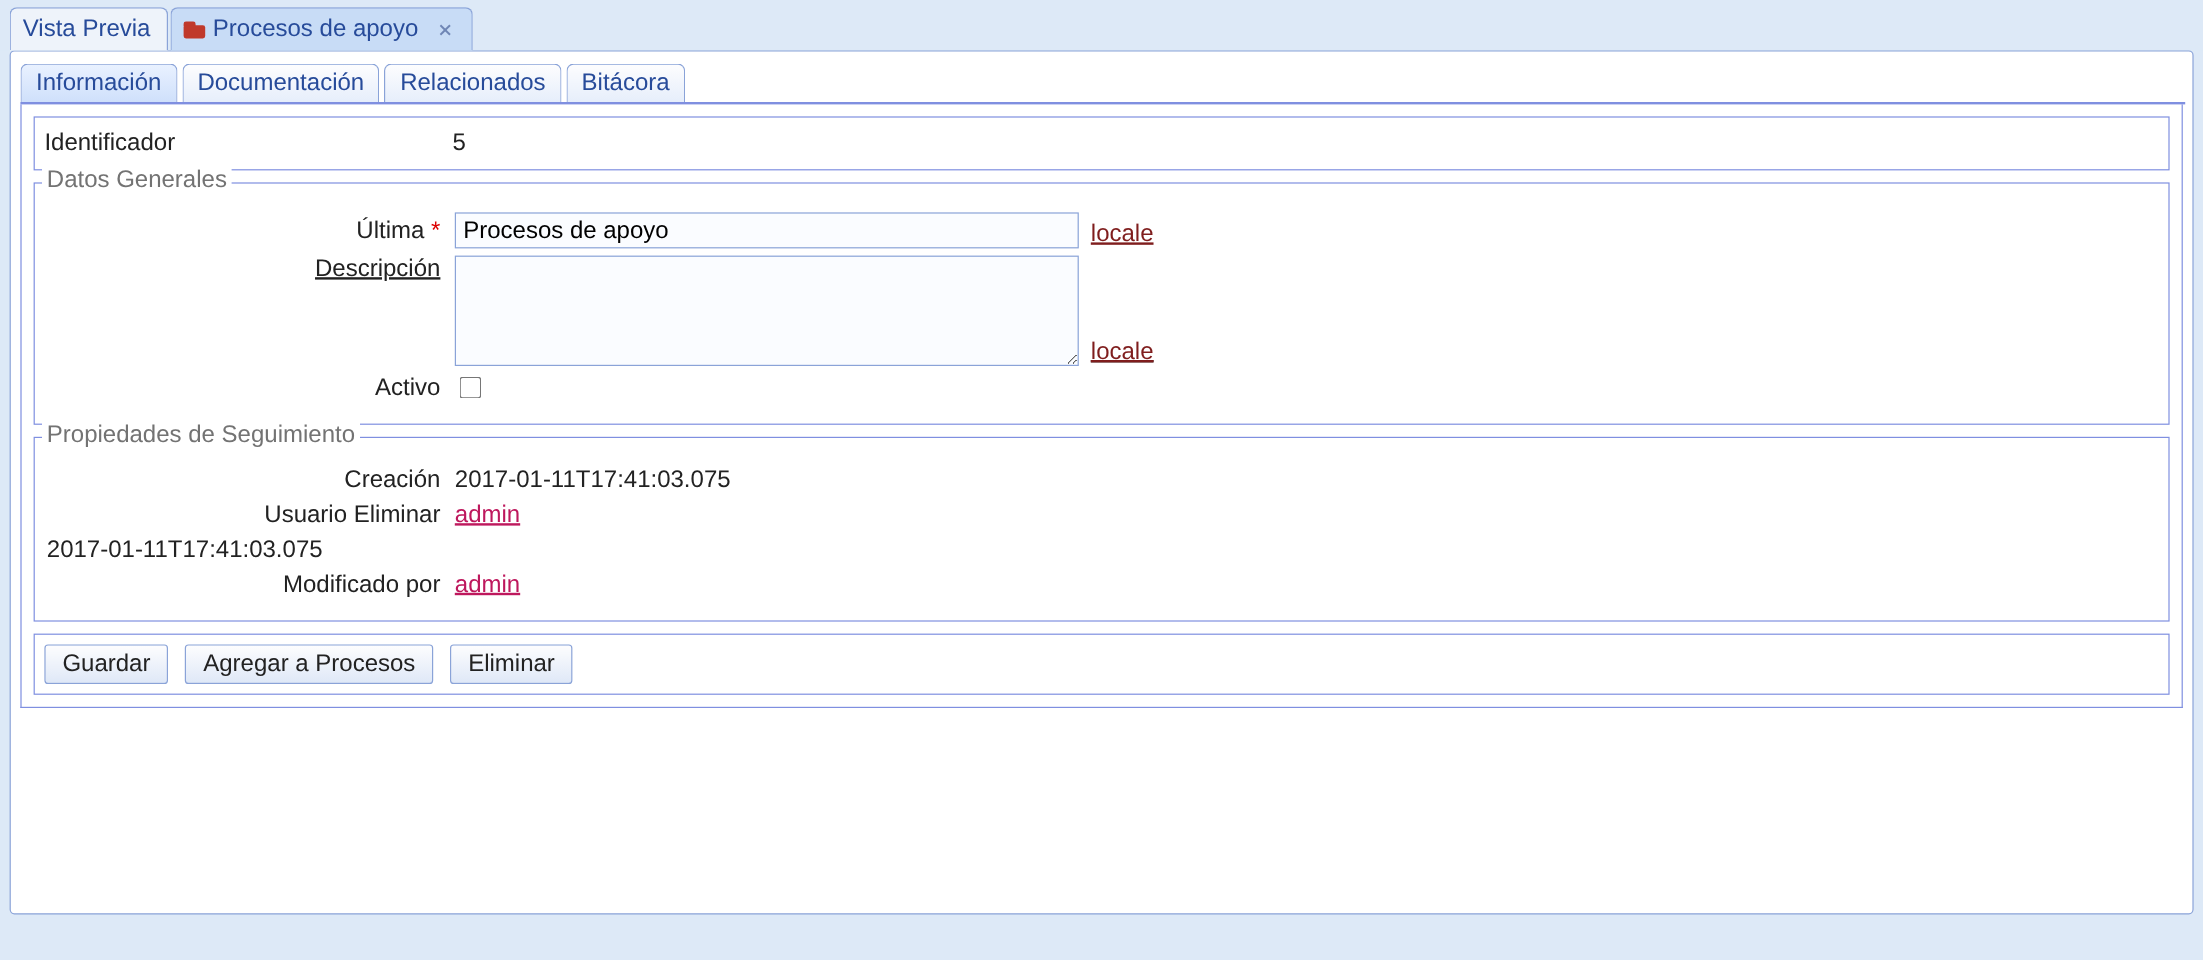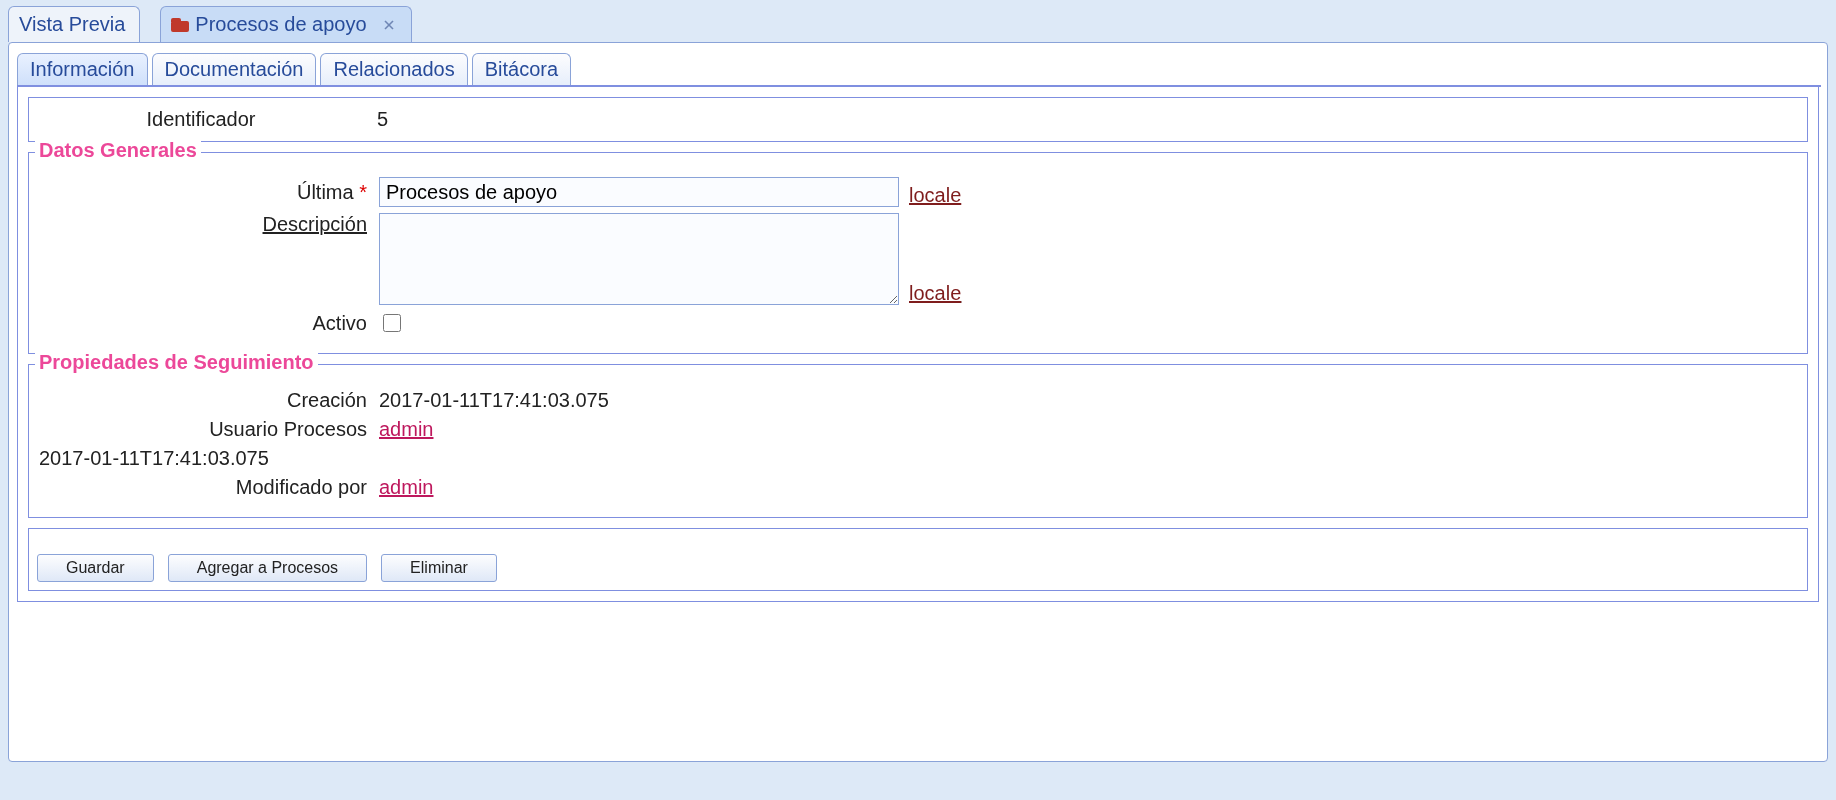--- a/index.html
+++ b/index.html
@@ -17,21 +17,21 @@
     background: #dde9f7;
     position: relative;
     overflow: hidden;
   }
 
   
   .window-tabs {
     display: flex;
     align-items: flex-end;
     padding: 6px 8px 0 8px;
-    gap: 20px;
+    gap: 2px;
     background: #dde9f7;
   }
   .wtab {
     position: relative;
     display: flex;
     align-items: center;
     gap: 6px;
     padding: 6px 14px 6px 10px;
     background: linear-gradient(#fdfdfe, #e6eefb);
     border: 1px solid #8aa3d8;
@@ -130,43 +130,43 @@
     border: 1px solid #7f8fe0;
     padding: 10px 8px;
     margin-bottom: 10px;
   }
   .idrow-inner {
     display: flex;
     align-items: center;
   }
   .idrow .label {
     width: 340px;
-    text-align: center;
+    text-align: left;
     padding-right: 12px;
     color: #222;
   }
   .idrow .value {
     color: #222;
   }
 
   
   .fset {
     border: 1px solid #7f8fe0;
     margin-bottom: 10px;
     padding: 18px 10px 12px 10px;
     position: relative;
   }
   .fset .legend {
     position: absolute;
     top: -14px;
     left: 6px;
     background: #fff;
     padding: 0 4px;
-    font-weight: bold;
-    color: #ec4899;
+    font-weight: normal;
+    color: #737373;
   }
   .frow {
     display: flex;
     align-items: center;
     margin: 6px 0;
   }
   .frow .label {
     width: 340px;
     text-align: right;
     padding-right: 12px;
@@ -215,28 +215,27 @@
   }
 
   
   .btnbar {
     border: 1px solid #7f8fe0;
     padding: 8px;
     display: flex;
     gap: 14px;
   }
   .btn {
-    padding: 4px 28px;
+    padding: 4px 14px;
     background: linear-gradient(#fdfdfe, #dfe8f7);
     border: 1px solid #8aa3d8;
     border-radius: 3px;
     color: #222;
     cursor: pointer;
-    font-size: 16px;
-    margin-top: 17px;
+    font-size: 20px;
   }
 </style>
 </head>
 <body>
 
 <div class="page">
 
   <div class="window-tabs">
     <div class="wtab inactive">
       <span>Vista Previa</span>
@@ -311,21 +310,21 @@
 
       <div class="fset">
         <div class="legend">Propiedades de Seguimiento</div>
 
         <div class="frow">
           <div class="label">Creación</div>
           <div class="static">2017-01-11T17:41:03.075</div>
         </div>
 
         <div class="frow">
-          <div class="label">Usuario Procesos</div>
+          <div class="label">Usuario Eliminar</div>
           <a href="#" class="bluelink">admin</a>
         </div>
 
         <div class="frow">
           <div class="static">2017-01-11T17:41:03.075</div>
         </div>
 
         <div class="frow">
           <div class="label">Modificado por</div>
           <a href="#" class="bluelink">admin</a>

